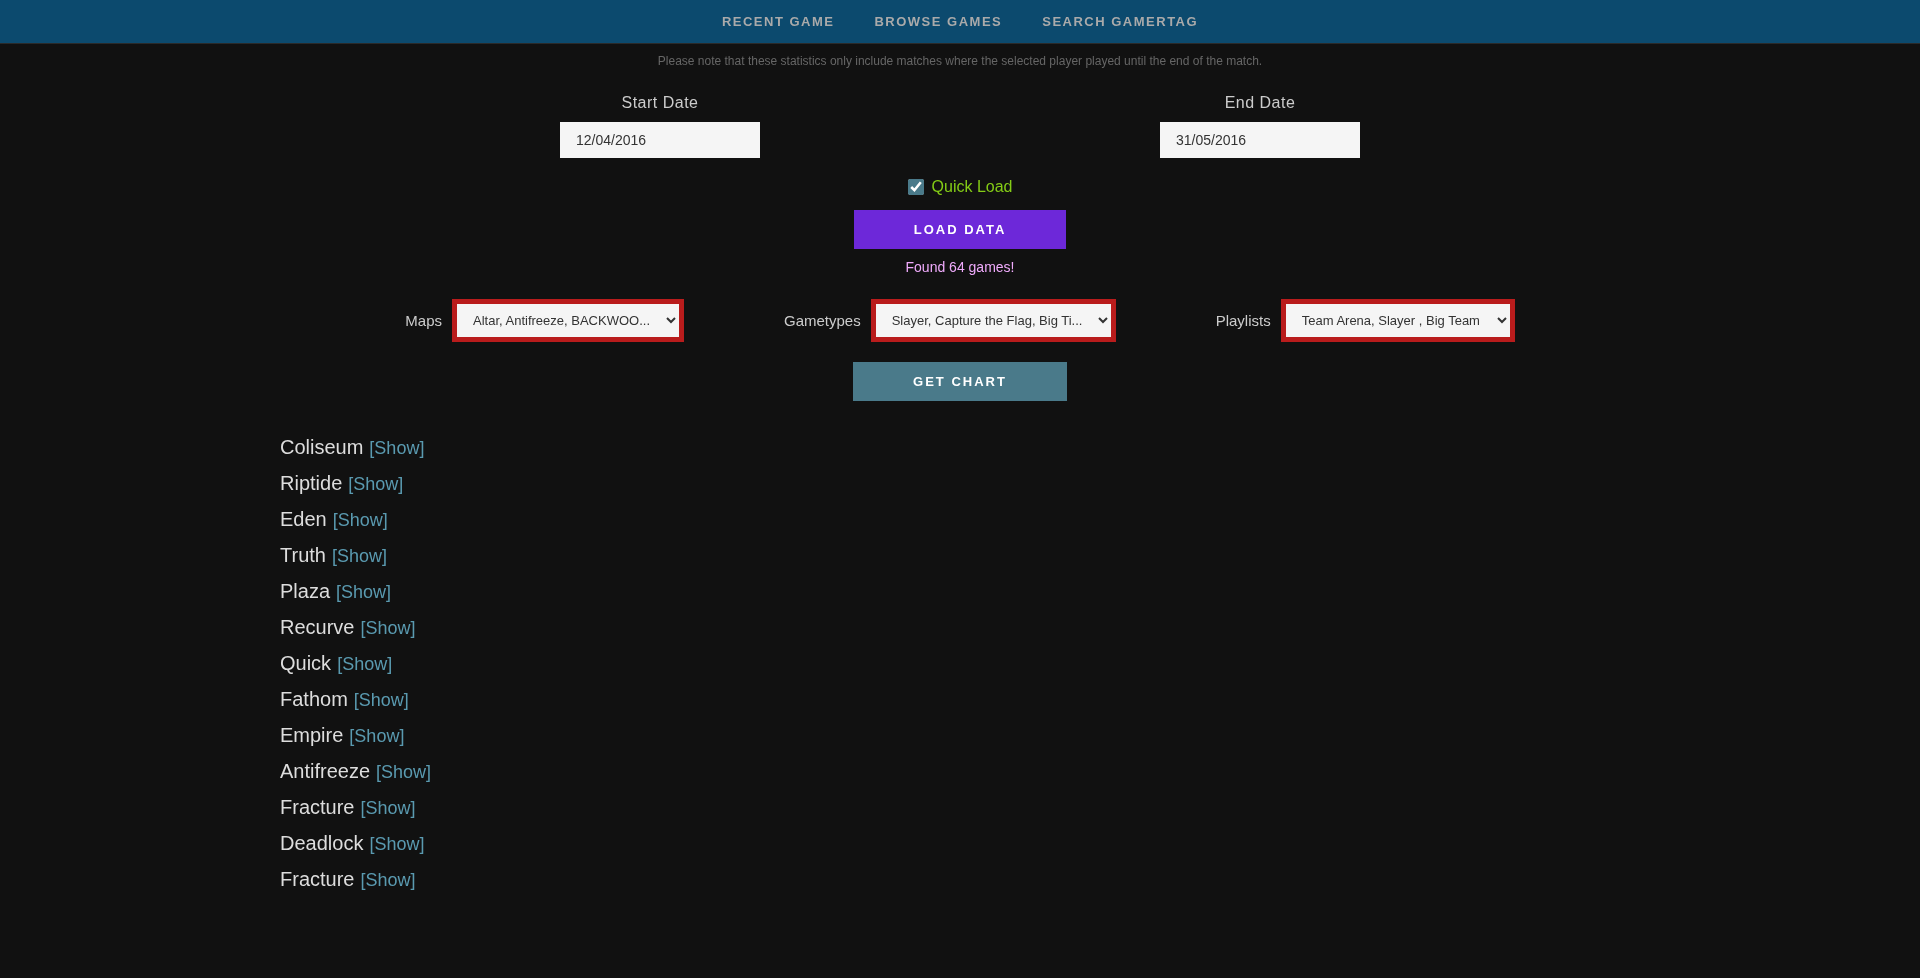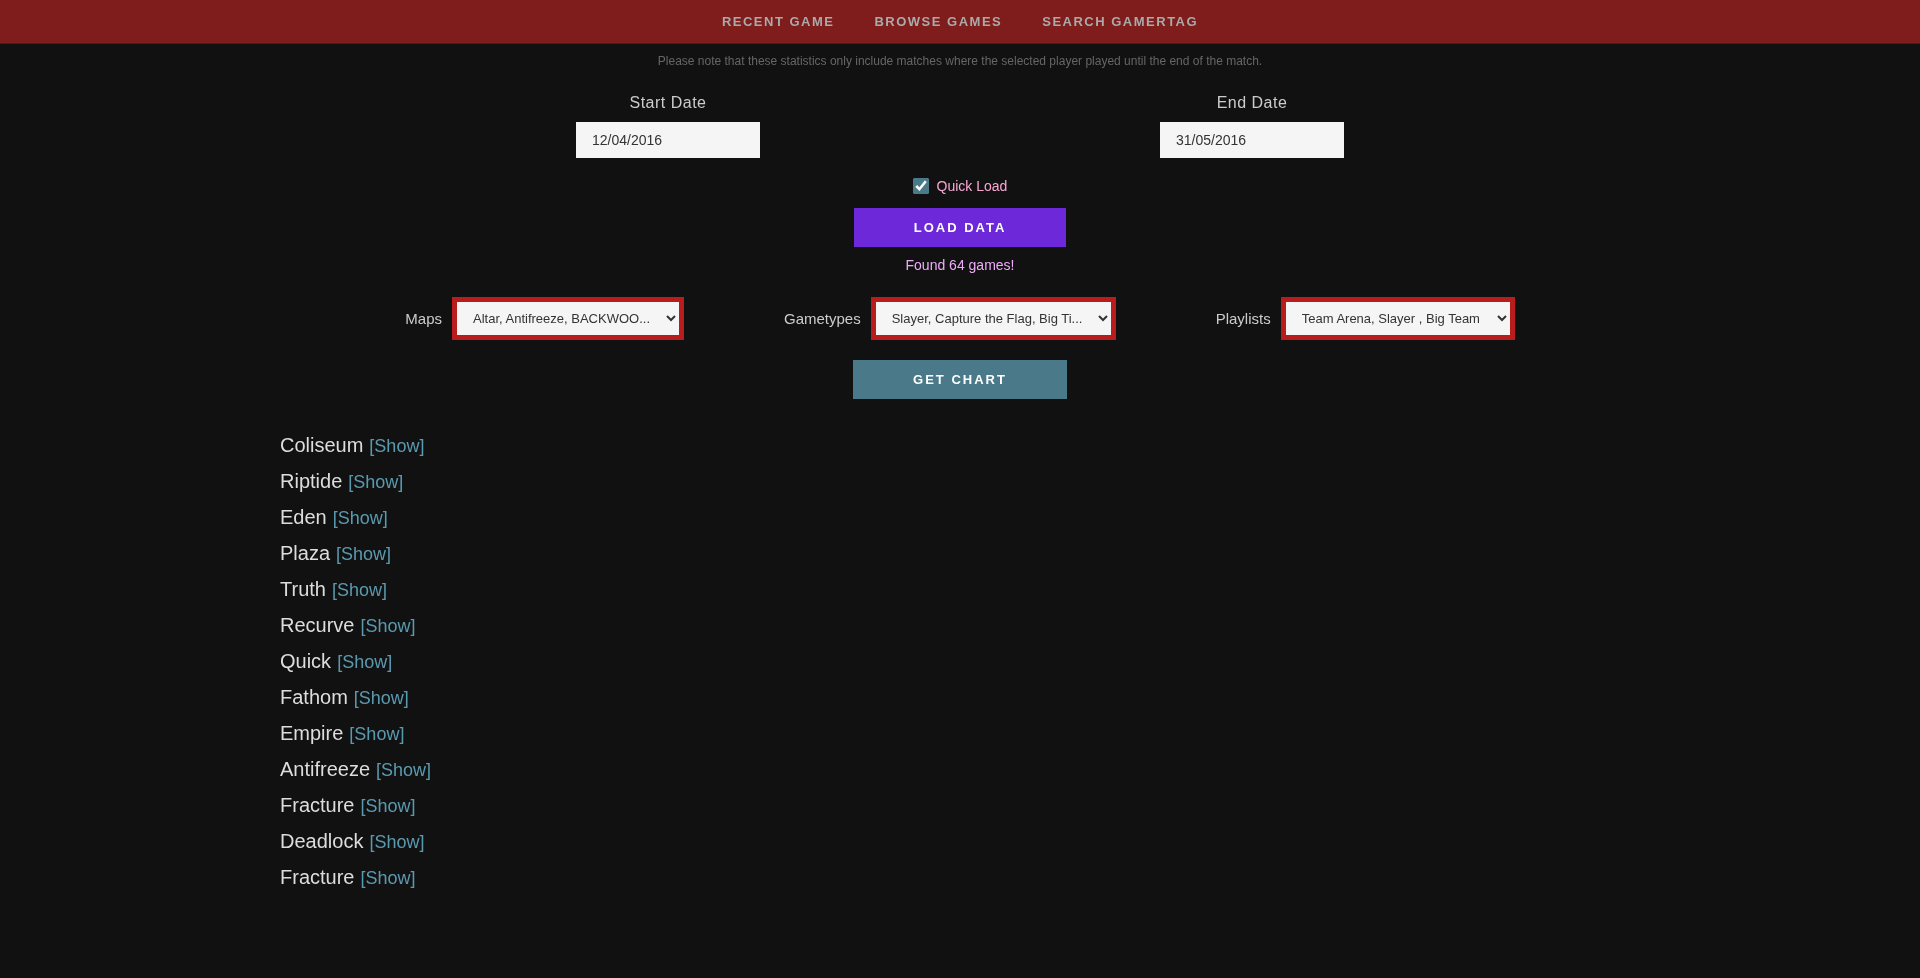--- a/index.html
+++ b/index.html
@@ -10,21 +10,21 @@
 
     body {
       background-color: #111111;
       color: #cccccc;
       font-family: 'Segoe UI', Tahoma, Geneva, Verdana, sans-serif;
       min-height: 978px;
       width: 1920px;
     }
 
     nav {
-      background-color: #7f1d1d;
+      background-color: #0c4a6e;
       display: flex;
       justify-content: center;
       align-items: center;
       gap: 40px;
       padding: 14px 16px;
       border-bottom: 1px solid #2a2a2a;
     }
 
     nav a {
       color: #aaaaaa;
@@ -70,41 +70,41 @@
       font-weight: 400;
       letter-spacing: 0.5px;
     }
 
     .date-input {
       background-color: #f5f5f5;
       border: none;
       color: #333;
       padding: 10px 16px;
       font-size: 14px;
-      width: 184px;
+      width: 200px;
       outline: none;
     }
 
     .quick-load-row {
       display: flex;
       align-items: center;
       gap: 8px;
       margin-bottom: 14px;
     }
 
     .quick-load-row input[type="checkbox"] {
       width: 16px;
       height: 16px;
       accent-color: #4a7a8a;
       cursor: pointer;
     }
 
     .quick-load-label {
-      color: #f9a8d4;
-      font-size: 14px;
+      color: #84cc16;
+      font-size: 16px;
     }
 
     .load-data-btn {
       background-color: #6d28d9;
       color: #ffffff;
       border: none;
       padding: 12px 60px;
       font-size: 13px;
       font-weight: 700;
       letter-spacing: 2px;
@@ -243,22 +243,22 @@
       </select>
     </div>
   </div>
 
   <button class="get-chart-btn">GET CHART</button>
 
   <div class="map-list" id="map-list-container">
   <div class="map-item"><span class="map-name">Coliseum</span><a class="map-show" href="#">[Show]</a></div>
       <div class="map-item"><span class="map-name">Riptide</span><a class="map-show" href="#">[Show]</a></div>
       <div class="map-item"><span class="map-name">Eden</span><a class="map-show" href="#">[Show]</a></div>
+      <div class="map-item"><span class="map-name">Truth</span><a class="map-show" href="#">[Show]</a></div>
       <div class="map-item"><span class="map-name">Plaza</span><a class="map-show" href="#">[Show]</a></div>
-      <div class="map-item"><span class="map-name">Truth</span><a class="map-show" href="#">[Show]</a></div>
       <div class="map-item"><span class="map-name">Recurve</span><a class="map-show" href="#">[Show]</a></div>
       <div class="map-item"><span class="map-name">Quick</span><a class="map-show" href="#">[Show]</a></div>
       <div class="map-item"><span class="map-name">Fathom</span><a class="map-show" href="#">[Show]</a></div>
       <div class="map-item"><span class="map-name">Empire</span><a class="map-show" href="#">[Show]</a></div>
       <div class="map-item"><span class="map-name">Antifreeze</span><a class="map-show" href="#">[Show]</a></div>
       <div class="map-item"><span class="map-name">Fracture</span><a class="map-show" href="#">[Show]</a></div>
       <div class="map-item"><span class="map-name">Deadlock</span><a class="map-show" href="#">[Show]</a></div>
       <div class="map-item"><span class="map-name">Fracture</span><a class="map-show" href="#">[Show]</a></div>
     </div>
 

